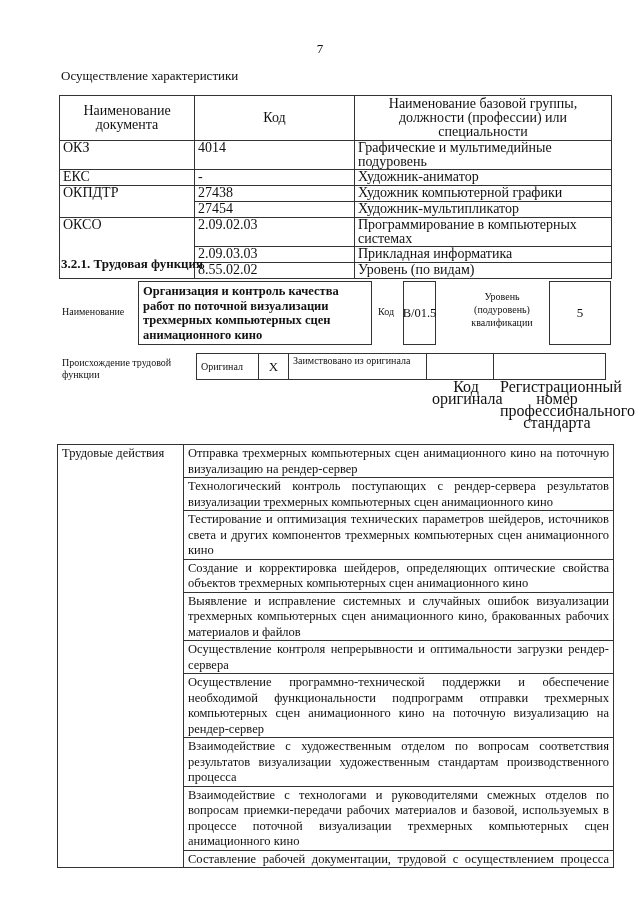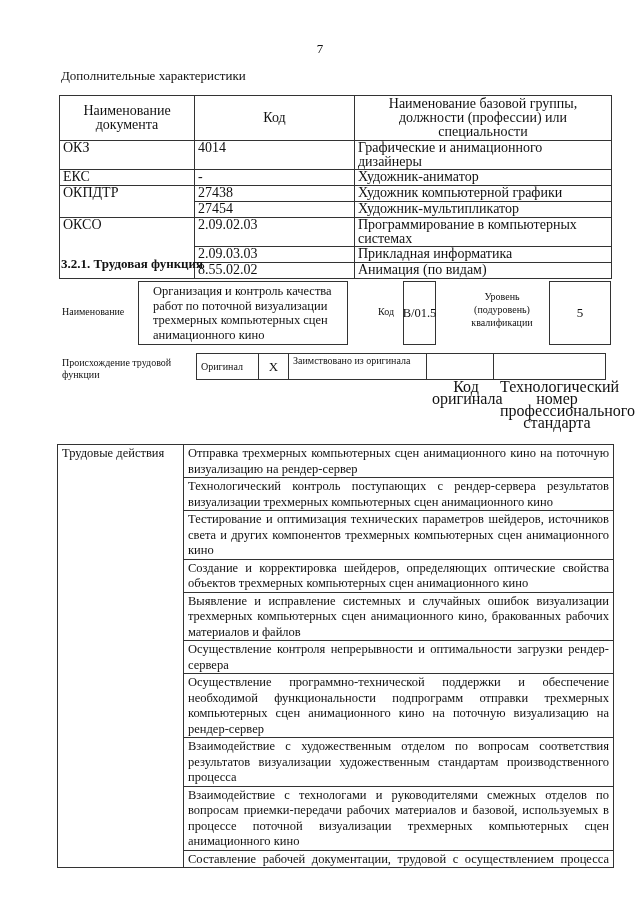--- a/index.html
+++ b/index.html
@@ -9,21 +9,21 @@
     .section-title { position: absolute; top: 68px; left: 61px; font-size: 13px; }
     table { border-collapse: collapse; }
     td, th { border: 1px solid #333; font-weight: normal; }
     .char-table { position: absolute; top: 95px; left: 59px; width: 553px; font-size: 14px; line-height: 14px; }
     .char-table th { text-align: center; padding: 1px 3px; height: 32px; }
     .char-table td { padding: 0 3px; height: 16px; vertical-align: top; }
     .char-table .c1 { width: 135px; }
     .char-table .c2 { width: 160px; }
     .subsection-title { position: absolute; top: 256px; left: 61px; font-size: 13px; font-weight: bold; }
     .name-label { position: absolute; top: 306px; left: 62px; font-size: 10px; }
-    .name-box { position: absolute; top: 281px; left: 138px; width: 210px; height: 64px; border: 1px solid #333; font-size: 12.5px; line-height: 14.5px; padding: 2px 14px; }
+    .name-box { position: absolute; top: 281px; left: 138px; width: 234px; height: 64px; border: 1px solid #333; font-size: 12.5px; line-height: 14.5px; padding: 2px 4px; font-weight: bold; }
     .code-label { position: absolute; top: 306px; left: 378px; font-size: 10px; }
     .code-box { position: absolute; top: 281px; left: 403px; width: 33px; height: 64px; border: 1px solid #333; font-size: 12.5px; display: flex; align-items: center; justify-content: center; }
     .level-label { position: absolute; top: 290px; left: 462px; width: 80px; font-size: 10px; text-align: center; line-height: 13px; }
     .level-box { position: absolute; top: 281px; left: 549px; width: 62px; height: 64px; border: 1px solid #333; font-size: 13px; display: flex; align-items: center; justify-content: center; }
     .origin-label { position: absolute; top: 357px; left: 62px; font-size: 10px; line-height: 12px; width: 130px; }
     .origin-table { position: absolute; top: 353px; left: 196px; font-size: 10px; line-height: 11px; }
     .origin-table td { height: 26px; padding: 0 4px; vertical-align: middle; }
     .origin-table .ot-orig { width: 62px; }
     .origin-table .ot-x { width: 30px; font-size: 13px; text-align: center; }
     .origin-table .ot-borrow { width: 138px; vertical-align: top; padding-top: 1px; }
@@ -36,33 +36,33 @@
     .actions-table td { vertical-align: top; padding: 1px 4px 0 4px; }
     .actions-table .a-label { width: 126px; }
     .actions-table .a-text { text-align: justify; text-align-last: left; }
     .actions-table .a-text.last { text-align-last: justify; }
   </style>
 </head>
 <body>
 
 <div class="page-number">7</div>
 
-<div class="section-title">Дополнительные характеристики</div>
+<div class="section-title">Осуществление характеристики</div>
 
 <table class="char-table">
   <tbody>
       <tr>
     <th class="c1">Наименование документа</th>
     <th class="c2">Код</th>
     <th>Наименование базовой группы, должности (профессии) или специальности</th>
   </tr>
   <tr>
     <td>ОКЗ</td>
     <td>4014</td>
-    <td>Графические и анимационного дизайнеры</td>
+    <td>Графические и мультимедийные подуровень</td>
   </tr>
   <tr>
     <td>ЕКС</td>
     <td>-</td>
     <td>Художник-аниматор</td>
   </tr>
   <tr>
     <td rowspan="2">ОКПДТР</td>
     <td>27438</td>
     <td>Художник компьютерной графики</td>
@@ -75,21 +75,21 @@
     <td rowspan="3">ОКСО</td>
     <td>2.09.02.03</td>
     <td>Программирование в компьютерных системах</td>
   </tr>
   <tr>
     <td>2.09.03.03</td>
     <td>Прикладная информатика</td>
   </tr>
   <tr>
     <td>8.55.02.02</td>
-    <td>Анимация (по видам)</td>
+    <td>Уровень (по видам)</td>
   </tr>
 </tbody>
   </table>
 
 <div class="subsection-title">3.2.1. Трудовая функция</div>
 
 <div class="name-label">Наименование</div>
 <div class="name-box">Организация и контроль качества работ по поточной визуализации трехмерных компьютерных сцен анимационного кино</div>
 <div class="code-label">Код</div>
 <div class="code-box">B/01.5</div>
@@ -102,21 +102,21 @@
       <tr>
     <td class="ot-orig">Оригинал</td>
     <td class="ot-x">X</td>
     <td class="ot-borrow">Заимствовано из оригинала</td>
     <td class="ot-code"></td>
     <td class="ot-reg"></td>
   </tr>
 </tbody>
   </table>
 <div class="origin-caption cap-code">Код оригинала</div>
-<div class="origin-caption cap-reg">Технологический номер профессионального стандарта</div>
+<div class="origin-caption cap-reg">Регистрационный номер профессионального стандарта</div>
 
 <table class="actions-table">
   <tbody>
       <tr>
     <td class="a-label" rowspan="10">Трудовые действия</td>
     <td class="a-text">Отправка трехмерных компьютерных сцен анимационного кино на поточную визуализацию на рендер-сервер</td>
   </tr>
   <tr>
         <td class="a-text">Технологический контроль поступающих с рендер-сервера результатов визуализации трехмерных компьютерных сцен анимационного кино</td>
       </tr>

